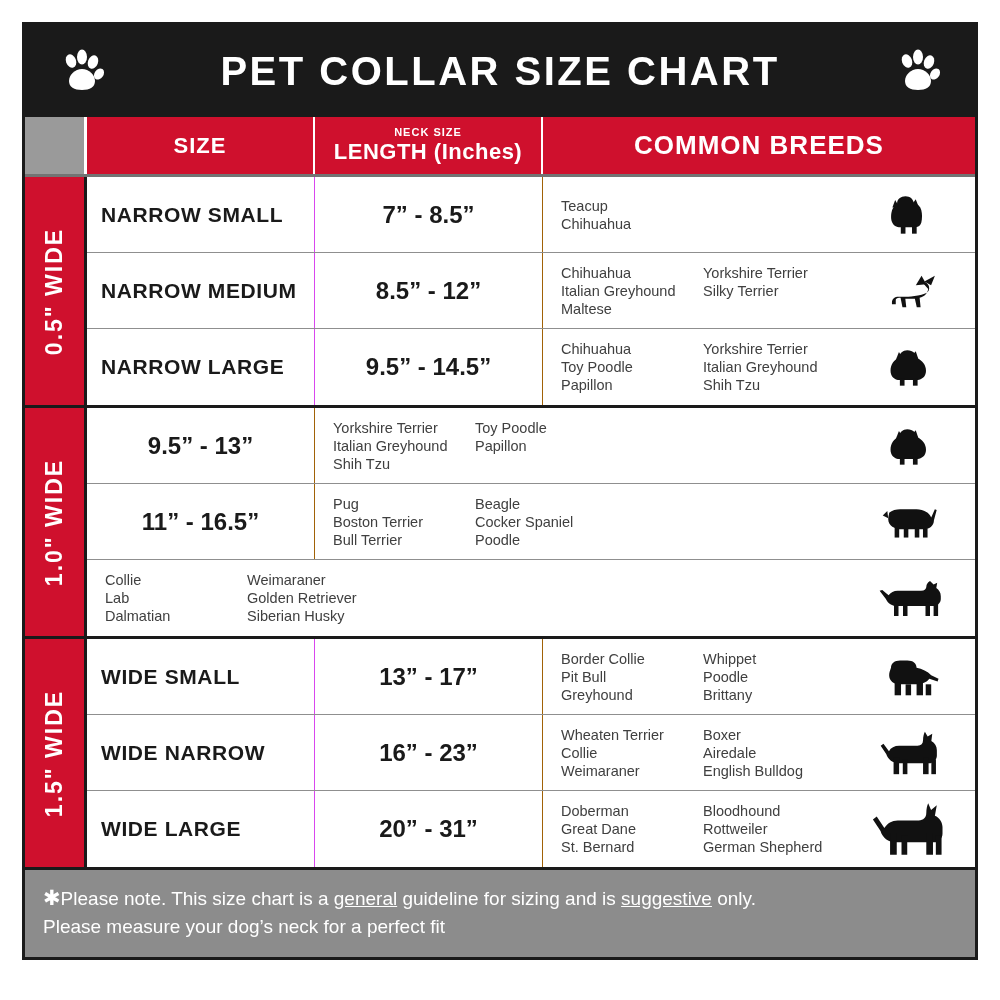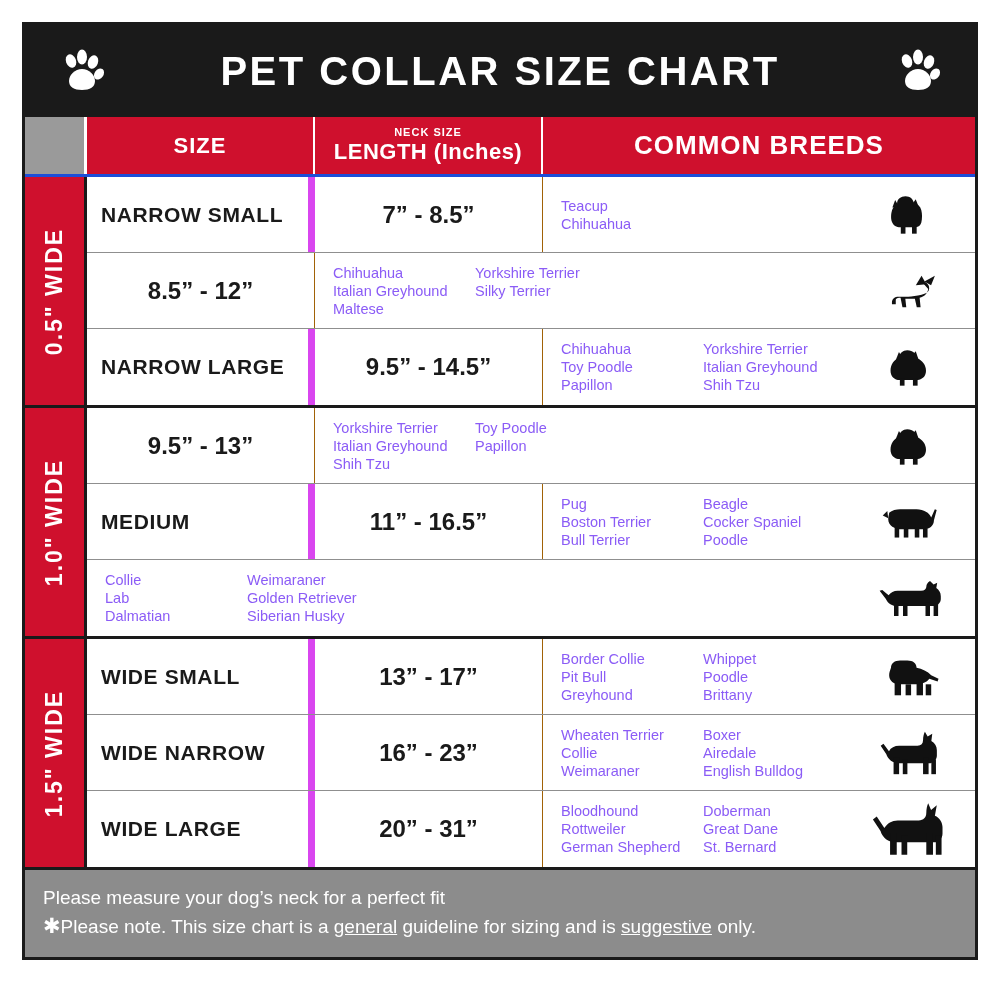--- a/index.html
+++ b/index.html
@@ -43,21 +43,21 @@
     width: 46px; height: 46px;
     position: relative;
     flex: 0 0 46px;
   }
   .paw svg { display: block; }
 
   
   .colhead {
     display: flex;
     height: 60px;
-    border-bottom: 3px solid #1d4ed8;
+    border-bottom: 3px solid #737373;
   }
   .ch-spacer {
     width: 62px;
     background: #9a9a9a;
     border-right: 3px solid #ffffff;
   }
   .ch-cell {
     background: #cf102d;
     color: #ffffff;
     display: flex;
@@ -110,21 +110,21 @@
   }
   .rows .row:last-child { border-bottom: none; }
   .cell-size {
     width: 228px;
     display: flex; align-items: center;
     padding-left: 14px;
     font-size: 21px;
     font-weight: bold;
     letter-spacing: 0.6px;
     color: #1a1a1a;
-    border-right: 7px solid #d946ef;
+    border-right: 1px solid #d946ef;
   }
   .cell-length {
     width: 228px;
     display: flex; align-items: center; justify-content: center;
     font-size: 24px;
     font-weight: bold;
     color: #1a1a1a;
     border-right: 1px solid #a16207;
   }
   .cell-breeds {
@@ -136,21 +136,21 @@
   }
   .breed-cols {
     display: flex;
     flex: 1;
     gap: 0px;
   }
   .breed-col {
     width: 142px;
     font-size: 14.5px;
     line-height: 18px;
-    color: #8b5cf6;
+    color: #404040;
   }
   .breed-col div { white-space: nowrap; }
   .silhouette {
     width: 110px;
     height: 70px;
     margin-left: auto;
     display: flex;
     align-items: center;
     justify-content: center;
   }
@@ -236,20 +236,21 @@
                   <path fill="#111" d="M12 6l4 7-7 1z"></path>
                   <path fill="#111" d="M34 5l3 8-8-1z"></path>
                   <rect x="18" y="33" width="5" height="9" fill="#111"></rect>
                   <rect x="30" y="33" width="5" height="9" fill="#111"></rect>
                 </svg>
               </div>
             </div>
           </div>
 
           <div class="row">
+            <div class="cell-size">NARROW MEDIUM</div>
             <div class="cell-length">8.5” - 12”</div>
             <div class="cell-breeds">
               <div class="breed-cols">
                 <div class="breed-col">
                   <div>Chihuahua</div>
                   <div>Italian Greyhound</div>
                   <div>Maltese</div>
                 </div>
                 <div class="breed-col">
                   <div>Yorkshire Terrier</div>
@@ -325,21 +326,20 @@
                   <path fill="#111" d="M34 5l3 9-9-2z"></path>
                   <path fill="#111" d="M25 4c6 0 10 4 11 9 5 2 9 7 9 13 0 6-4 10-11 10H17c-6 0-10-4-10-10 0-7 4-12 9-14 1-5 4-8 9-8z"></path>
                   <rect x="17" y="34" width="5" height="8" fill="#111"></rect>
                   <rect x="31" y="34" width="5" height="8" fill="#111"></rect>
                 </svg>
               </div>
             </div>
           </div>
 
           <div class="row">
-            <div class="cell-size">MEDIUM</div>
             <div class="cell-length">11” - 16.5”</div>
             <div class="cell-breeds">
               <div class="breed-cols">
                 <div class="breed-col">
                   <div>Pug</div>
                   <div>Boston Terrier</div>
                   <div>Bull Terrier</div>
                 </div>
                 <div class="breed-col">
                   <div>Beagle</div>
@@ -450,48 +450,48 @@
               </div>
             </div>
           </div>
 
           <div class="row">
             <div class="cell-size">WIDE LARGE</div>
             <div class="cell-length">20” - 31”</div>
             <div class="cell-breeds">
               <div class="breed-cols">
                 <div class="breed-col">
+                  <div>Doberman</div>
+                  <div>Great Dane</div>
+                  <div>St. Bernard</div>
+                </div>
+                <div class="breed-col">
                   <div>Bloodhound</div>
                   <div>Rottweiler</div>
                   <div>German Shepherd</div>
-                </div>
-                <div class="breed-col">
-                  <div>Doberman</div>
-                  <div>Great Dane</div>
-                  <div>St. Bernard</div>
                 </div>
               </div>
               <div class="silhouette">
                 <svg viewBox="0 0 86 58" width="82" height="56" aria-hidden="true">
                   <path fill="#111" d="M60 2l3 7 6-5-2 11c5 2 8 7 8 12v7c0 5-4 9-9 9H26c-8 0-14-5-16-12L2 19l4-3 8 12c3-5 8-8 14-8h22c5 0 8-3 8-8 0-4 1-8 2-10z"></path>
                   <rect x="20" y="34" width="7" height="22" fill="#111"></rect>
                   <rect x="32" y="36" width="6" height="20" fill="#111"></rect>
                   <rect x="58" y="34" width="7" height="22" fill="#111"></rect>
                   <rect x="68" y="36" width="6" height="20" fill="#111"></rect>
                 </svg>
               </div>
             </div>
           </div>
 
         </div>
       </div>
 
     </div>
 
     <div class="note">
-      <div>Please measure your dog’s neck for a perfect fit</div>
       <div>
         <span class="star">✱</span><span>Please note. This size chart is a </span><u>general</u><span> guideline for sizing and is </span><u>suggestive</u><span> only.</span>
       </div>
+      <div>Please measure your dog’s neck for a perfect fit</div>
     </div>
 
   </div>
 </div>
 
 </body></html>

